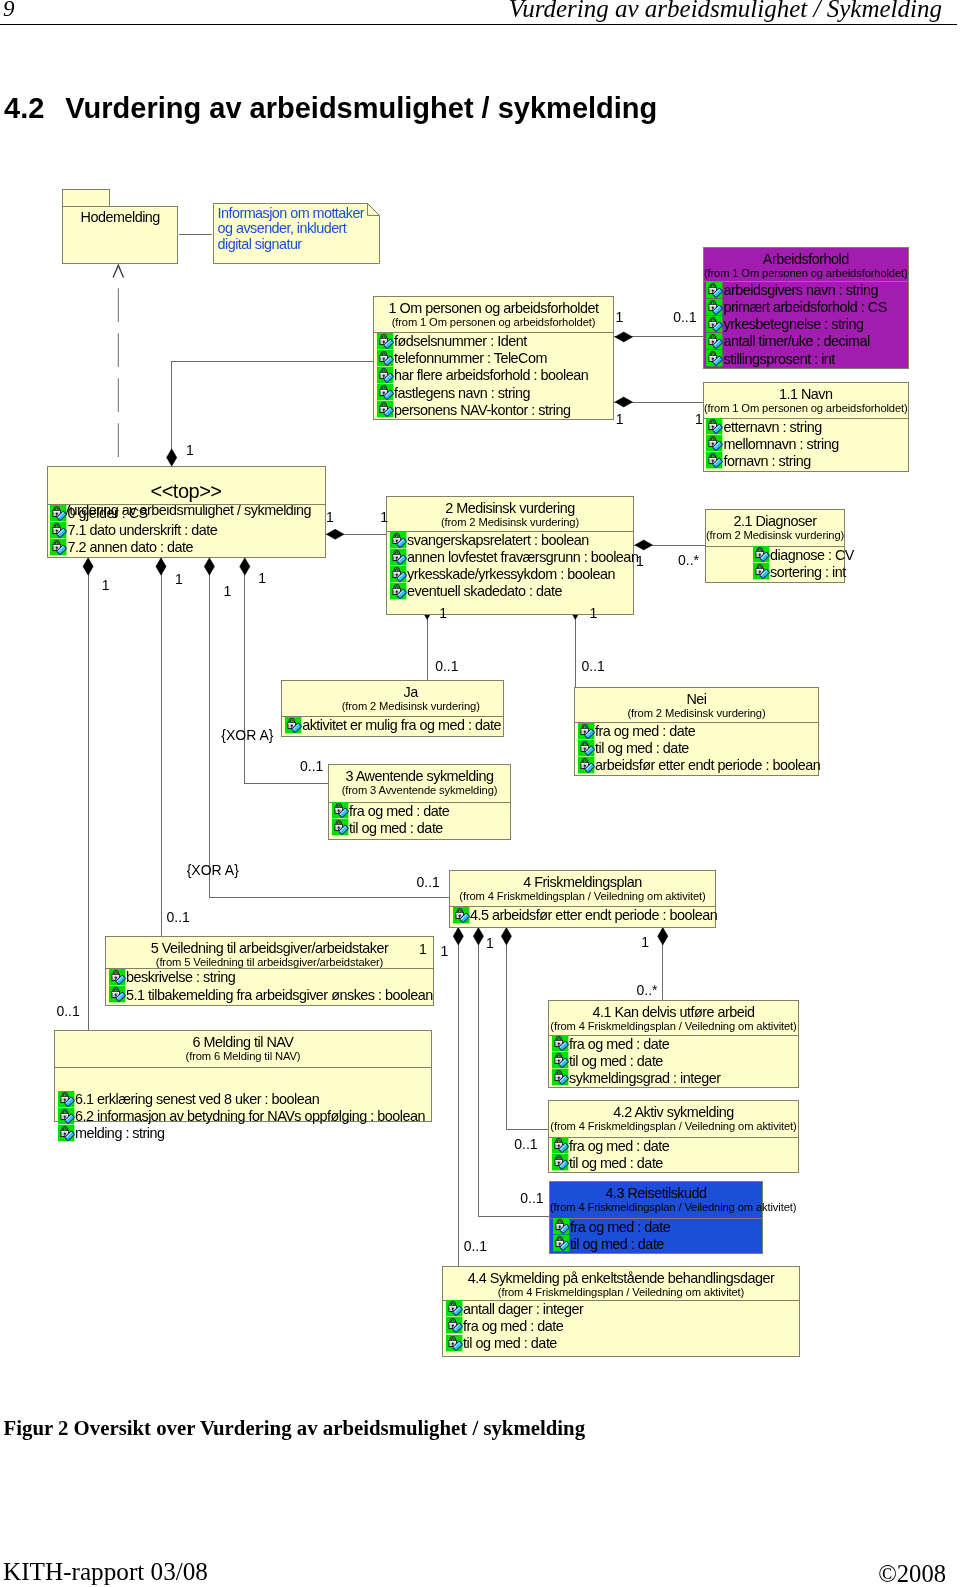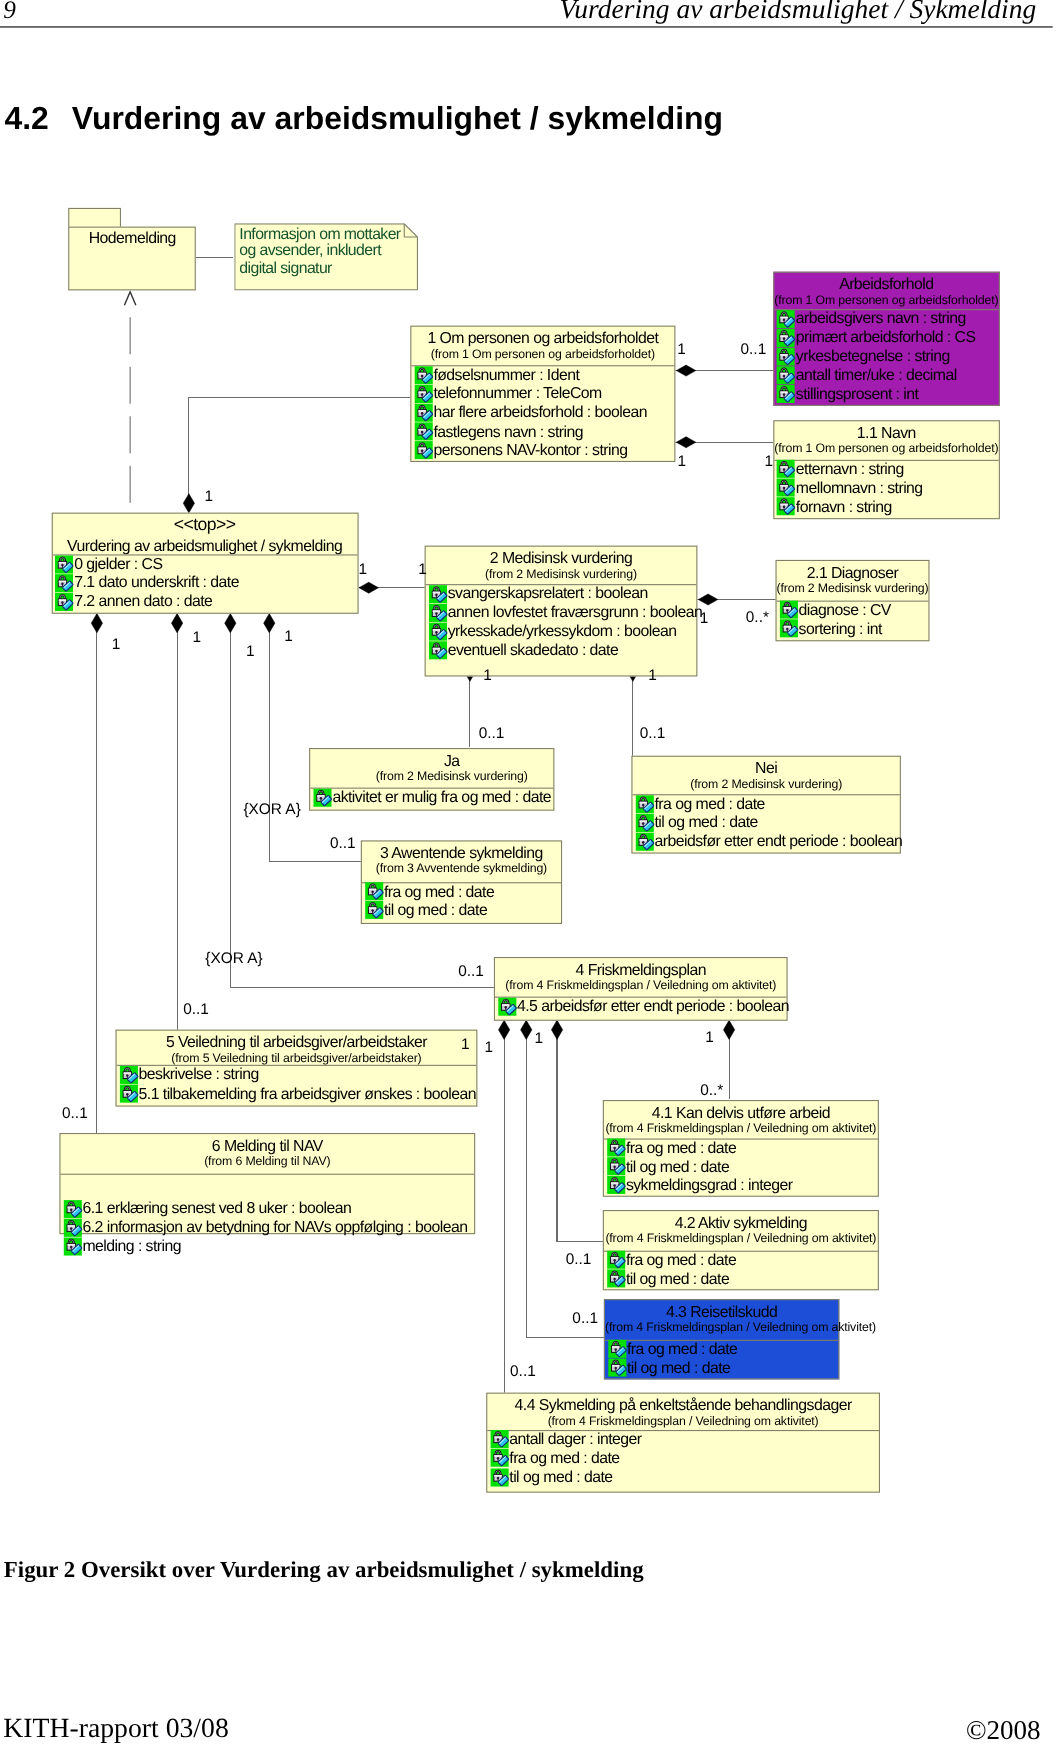--- a/index.html
+++ b/index.html
@@ -20,40 +20,40 @@
   #foot-left{position:absolute;left:3px;top:1557.5px;white-space:nowrap;font-size:25.2px;color:#000;}
   #foot-right{position:absolute;right:14px;top:1560px;white-space:nowrap;font-size:24.6px;color:#000;}
 
   #diagram{position:absolute;left:0;top:0;width:960px;height:1400px;
            font-family:"Liberation Sans",sans-serif;}
   #links{position:absolute;left:0;top:0;width:960px;height:1400px;}
 
   .cls{position:absolute;box-sizing:border-box;background:#ffffcc;border:1px solid #80806b;}
   .cls .head{position:relative;text-align:center;color:#000;}
   .cls .title{font-size:14.4px;line-height:16px;white-space:nowrap;padding-top:3px;letter-spacing:-0.5px;}
-  .cls .stereo{font-size:16px;line-height:16px;white-space:nowrap;padding-top:3px;letter-spacing:-0.5px;text-align:center;}
+  .cls .stereo{font-size:20px;line-height:16px;white-space:nowrap;padding-top:16px;letter-spacing:-0.5px;text-align:center;}
   .cls .from{font-size:11.2px;line-height:13px;white-space:nowrap;letter-spacing:-0.13px;}
   .cls .sep{position:absolute;left:0;right:0;height:1px;background:#80806b;}
   .cls .attrs{position:absolute;left:0;right:0;}
   .cls .attr{position:relative;height:17.2px;white-space:nowrap;font-size:14.4px;line-height:17.2px;
              color:#000;letter-spacing:-0.5px;padding-left:2.8px;}
   .cls .attr .ic{position:absolute;left:2.8px;top:-0.4px;width:16.4px;height:16.4px;overflow:visible;}
   .cls .attr .tx{display:inline-block;margin-left:17.2px;}
 
   .mlab{position:absolute;font-family:"Liberation Sans",sans-serif;font-size:14px;
         line-height:14px;color:#000;white-space:nowrap;}
 
   .pkg{position:absolute;}
   .pkg .tab{position:absolute;box-sizing:border-box;background:#ffffcc;border:1px solid #80806b;}
   .pkg .body{position:absolute;box-sizing:border-box;background:#ffffcc;border:1px solid #80806b;}
   .pkg .nm{position:absolute;width:100%;text-align:center;font-size:14.4px;color:#000;
            white-space:nowrap;letter-spacing:-0.5px;}
 
   .note{position:absolute;}
-  .note .txt{position:absolute;left:5px;top:2.5px;font-size:14.4px;line-height:15.6px;color:#14532d;
+  .note .txt{position:absolute;left:5px;top:2.5px;font-size:14.4px;line-height:15.6px;color:#1d4ed8;
              white-space:nowrap;letter-spacing:-0.55px;}
 </style>
 </head>
 <body>
 
 <div id="page">
 
   <div>
     <div id="hdr-pageno">9</div>
     <div id="hdr-title">Vurdering av arbeidsmulighet / Sykmelding</div>
@@ -398,21 +398,21 @@
               </g>
             </svg><span class="tx">eventuell skadedato : date</span></div>
         </div>
       </div>
       <div class="cls" style="left: 705px; top: 509px; width: 140px; height: 74.4px; background: rgb(255, 255, 204); border-color: rgb(128, 128, 107);">
         <div class="head">
           <div class="title">2.1 Diagnoser</div>
           <div class="from">(from 2 Medisinsk vurdering)</div>
         </div>
         <div class="sep" style="top: 35.5px; background: rgb(128, 128, 107);"></div>
-        <div class="attrs" style="top: 36.5px;">
+        <div class="attrs" style="top: 36.5px; margin-left: 44px;">
           <div class="attr"><svg class="ic" viewBox="0 0 16 16">
               <rect x="0" y="0" width="16" height="16" fill="#00e000"></rect>
               <path d="M3.9 5.6 V4.0 a2.7 2.6 0 0 1 5.4 0 V5.6 h-1.35 V4.0 a1.35 1.3 0 0 0 -2.7 0 V5.6 Z" fill="#9a9aa6" stroke="#16161c" stroke-width="0.85" stroke-linejoin="round"></path>
               <rect x="2.9" y="5.3" width="7.4" height="5.9" fill="#cfcfd6" stroke="#16161c" stroke-width="0.9"></rect>
               <rect x="3.3" y="5.7" width="6.6" height="1.5" fill="#f0f0f4"></rect>
               <circle cx="6.6" cy="8.5" r="1.1" fill="#2d1636"></circle>
               <path d="M6.05 9.0 h1.1 l-0.25 2.1 h-0.6 z" fill="#2d1636"></path>
               <g transform="rotate(-43 11.4 10.6)">
                 <rect x="7.0" y="8.3" width="8.8" height="4.6" rx="0.8" fill="#2ec4f2" stroke="#0c3278" stroke-width="1.05"></rect>
                 <path d="M7.9 9.3 h7.0" stroke="#b0ecfd" stroke-width="0.95" fill="none" stroke-linecap="round"></path>

